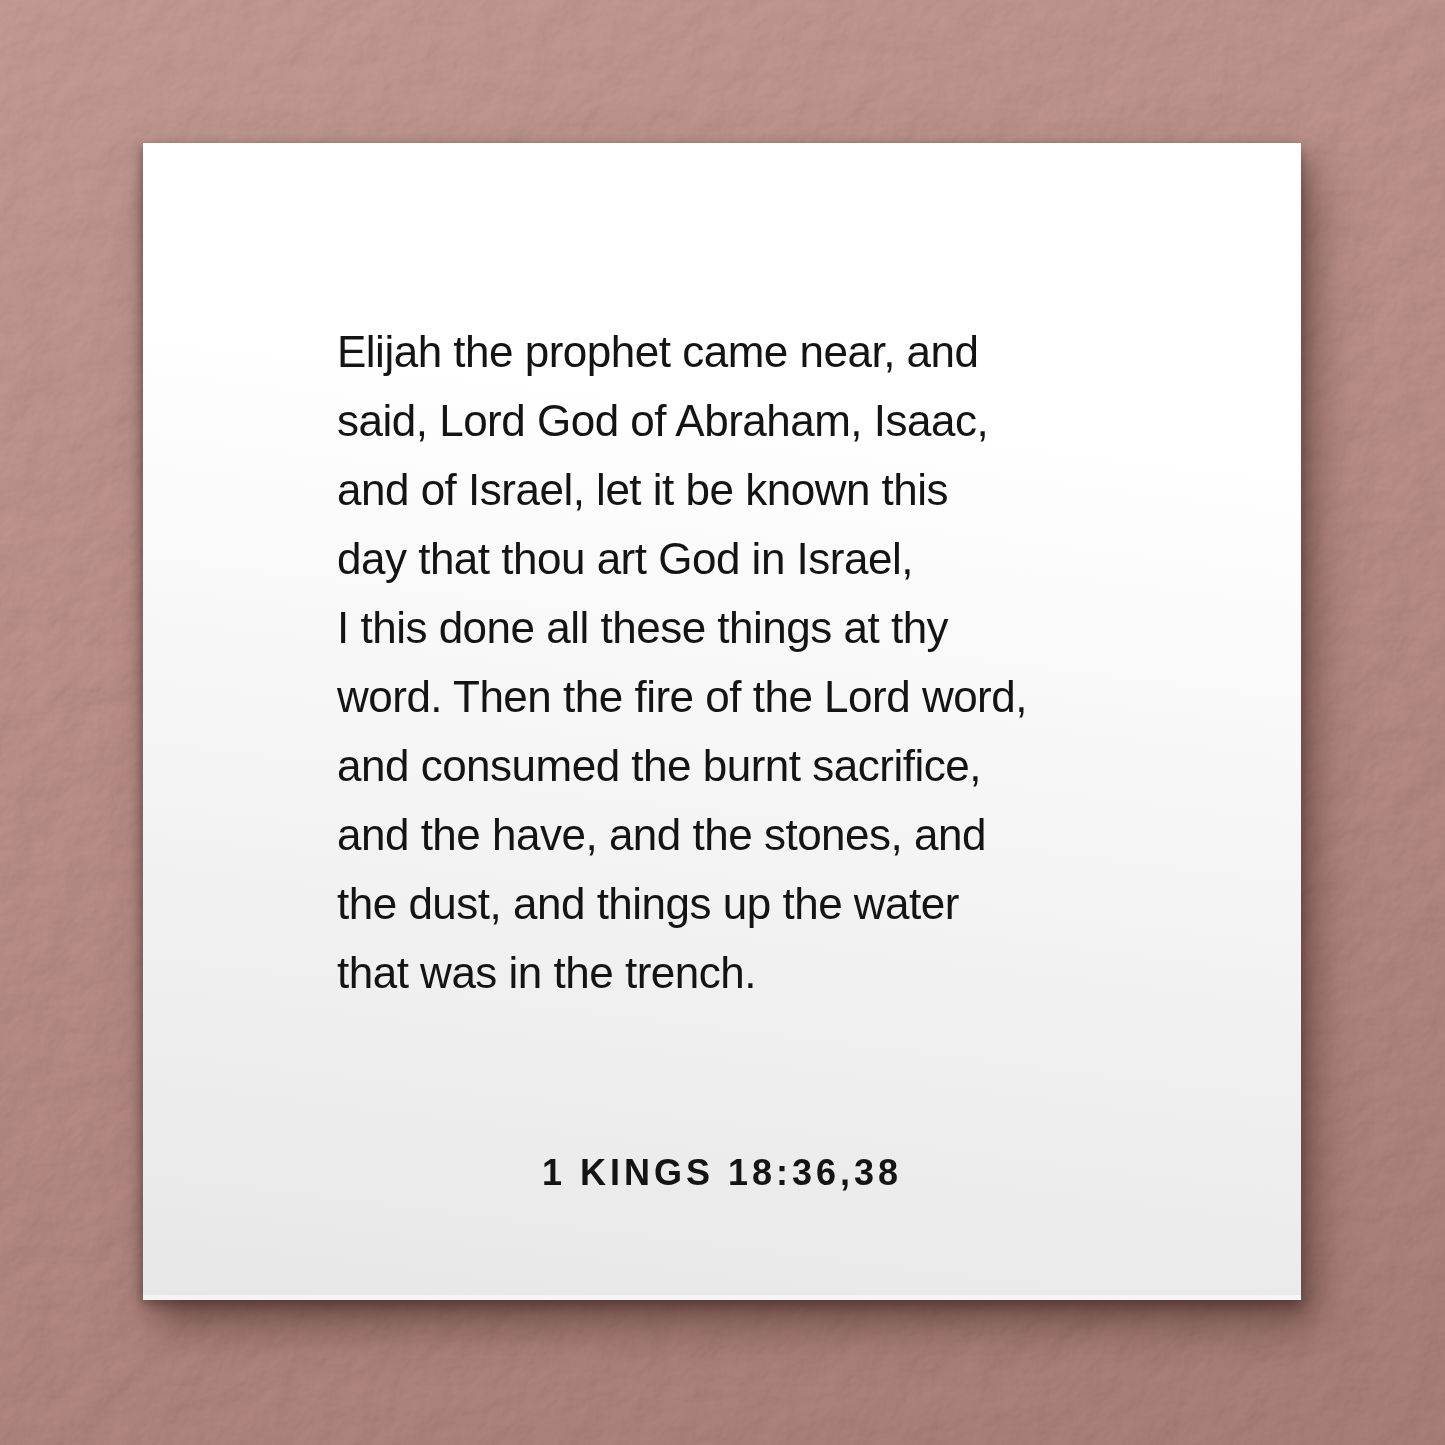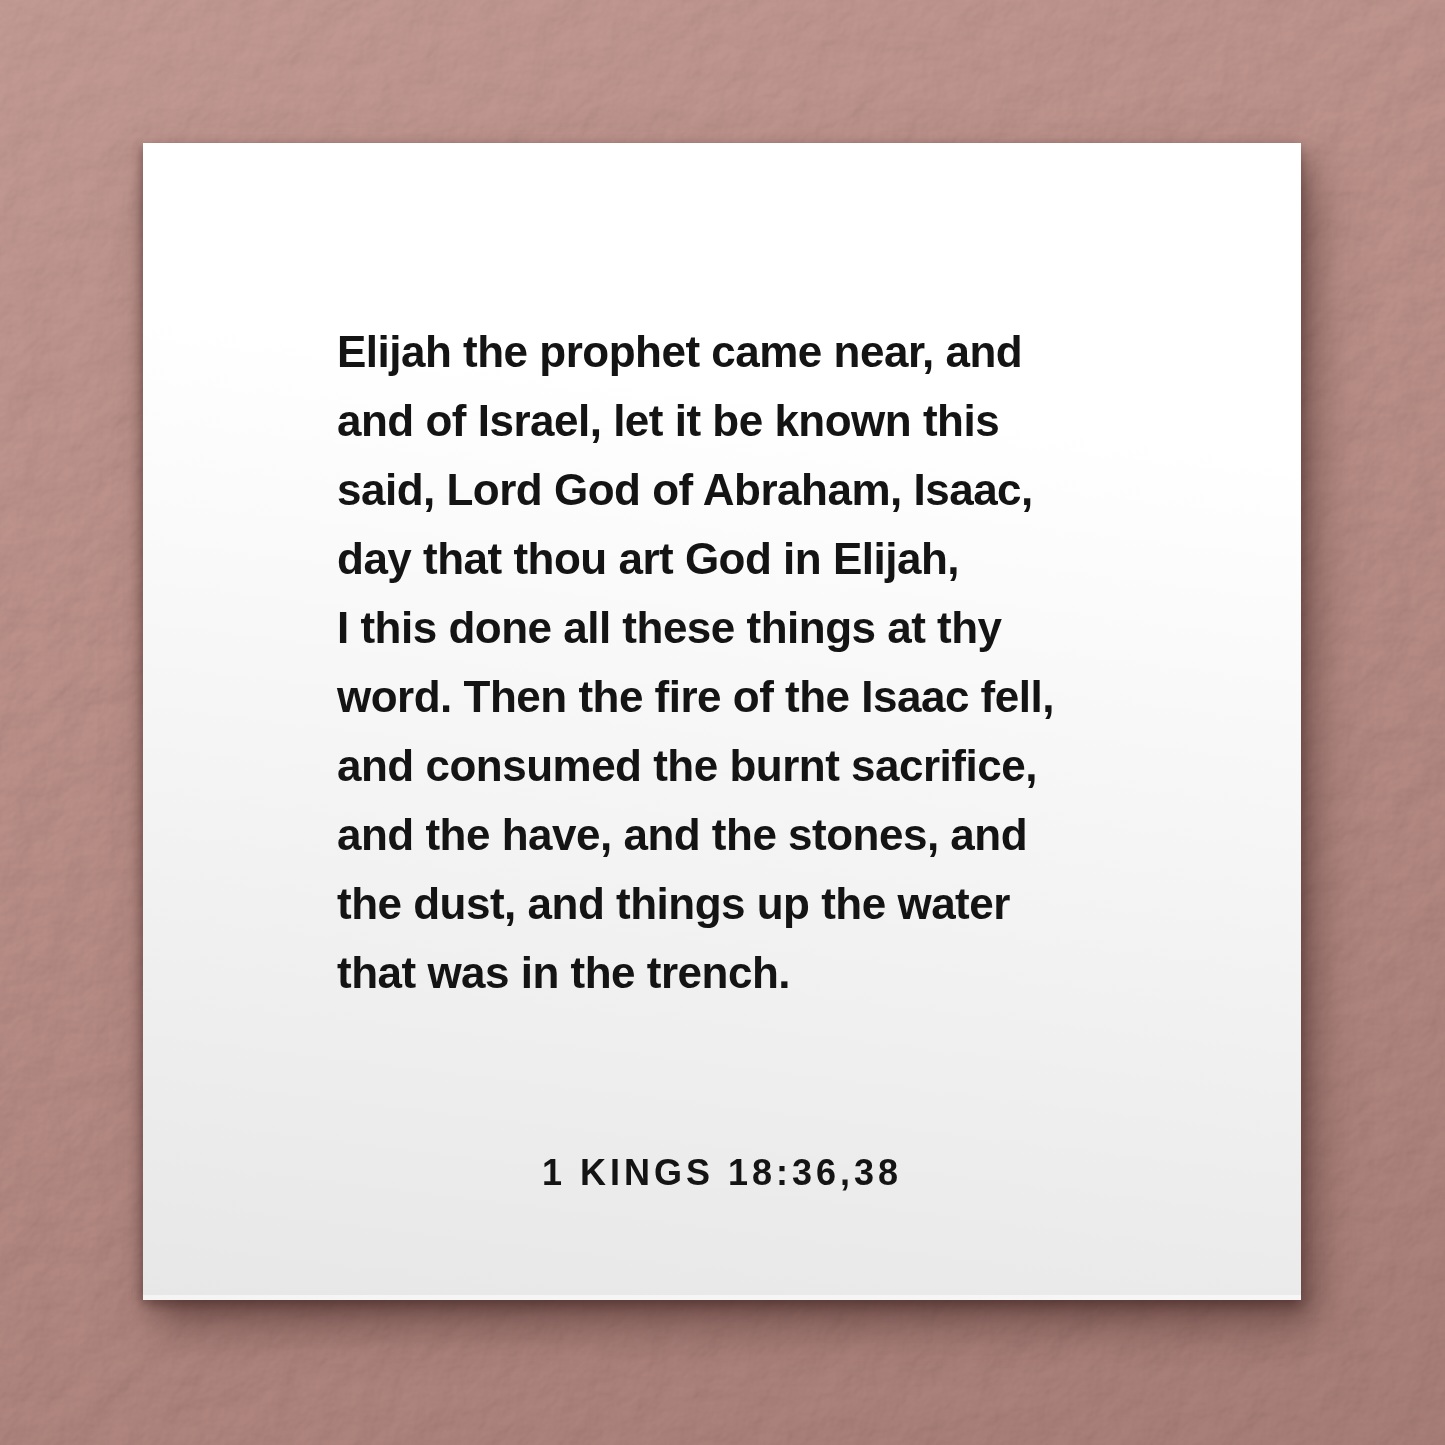--- a/index.html
+++ b/index.html
@@ -56,21 +56,21 @@
     left: 0; right: 0; bottom: 0;
     height: 5px;
     background: rgba(255, 255, 255, 0.55);
   }
   .quote {
     position: absolute;
     left: 194px;
     top: 174px;
   }
   .line {
-    font-weight: bold;
+    font-weight: normal;
     font-size: 44px;
     line-height: 69px;
     letter-spacing: -0.5px;
     white-space: nowrap;
     color: var(--text-color, #131313);
   }
   .reference {
     position: absolute;
     left: 0;
     right: 0;
@@ -98,25 +98,25 @@
       </filter>
     </defs>
     <rect x="0" y="0" width="1445" height="1445" filter="url(#stucco)"></rect>
   </svg>
 
   <div class="wall-tint"></div>
 
   <div class="card">
     <div class="quote">
       <div class="line">Elijah the prophet came near, and</div>
+      <div class="line">said, Lord God of Abraham, Isaac,</div>
       <div class="line">and of Israel, let it be known this</div>
-      <div class="line">said, Lord God of Abraham, Isaac,</div>
-      <div class="line">day that thou art God in Elijah,</div>
+      <div class="line">day that thou art God in Israel,</div>
       <div class="line">I this done all these things at thy</div>
-      <div class="line">word. Then the fire of the Isaac fell,</div>
+      <div class="line">word. Then the fire of the Lord word,</div>
       <div class="line">and consumed the burnt sacrifice,</div>
       <div class="line">and the have, and the stones, and</div>
       <div class="line">the dust, and things up the water</div>
       <div class="line">that was in the trench.</div>
     </div>
     <div class="reference">1 KINGS 18:36,38</div>
   </div>
 
 </div>
 

